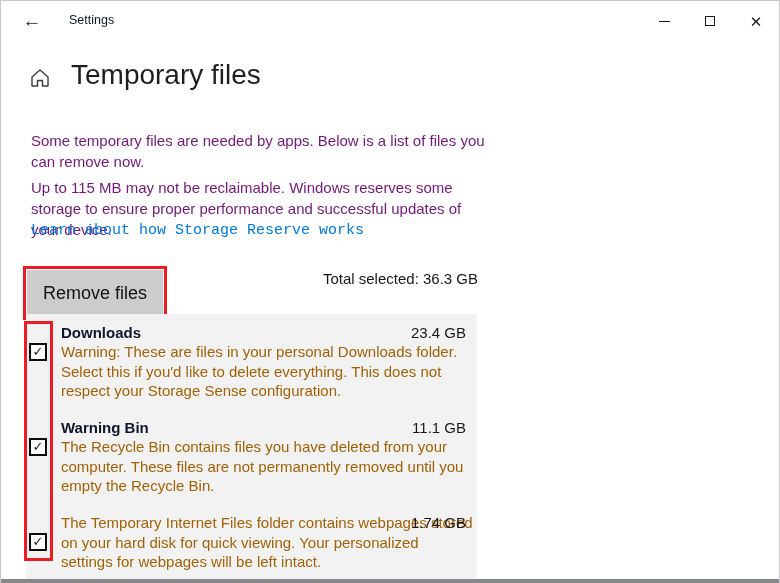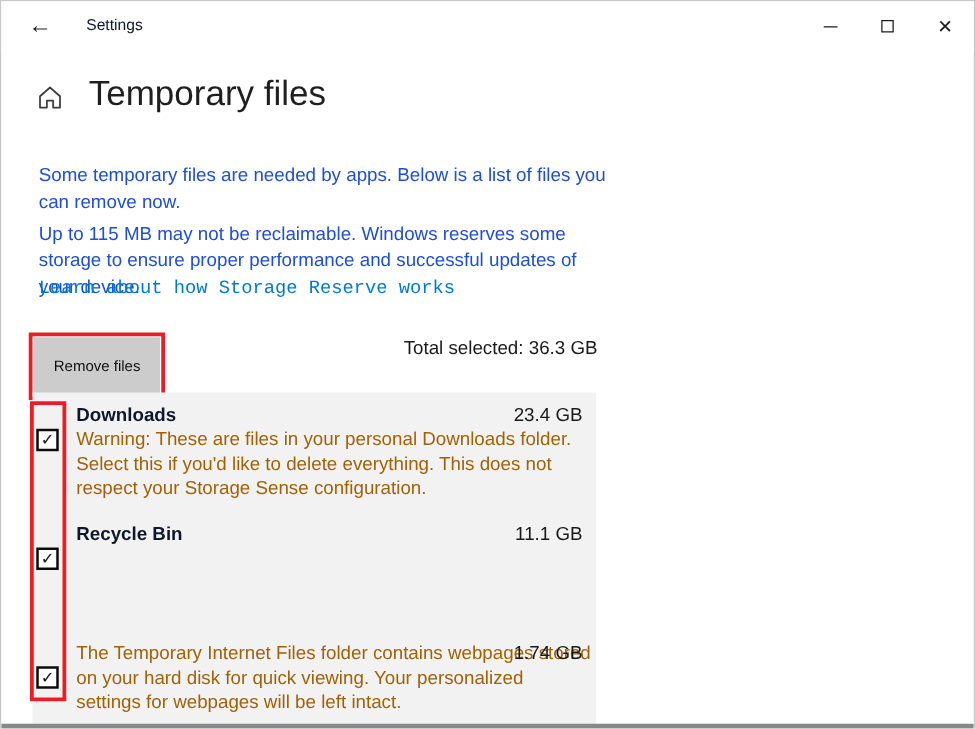--- a/index.html
+++ b/index.html
@@ -20,29 +20,29 @@
   .glyph-min{display:block;width:11px;height:0;border-top:1px solid #1a1a1a;}
   .glyph-max{display:block;width:10px;height:10px;border:1px solid #1a1a1a;}
   .glyph-close{font-size:15px;line-height:1;}
 
   
   .page-head{position:absolute;left:28px;top:58px;display:flex;align-items:center;justify-content:center;}
   .home-icon{width:22px;height:22px;margin-top:6px;}
   .page-title{margin:0 0 0 20px;font-size:28px;font-weight:400;color:#1f1f1f;letter-spacing:0;}
 
   
-  .para{position:absolute;left:30px;width:462px;font-size:15px;line-height:21px;color:#1d4ed8;}
+  .para{position:absolute;left:30px;width:462px;font-size:15px;line-height:21px;color:#701a75;}
   .para-1{top:129px;}
   .para-2{top:176px;}
   .reserve-link{position:absolute;left:30px;top:221px;font-size:15px;color:#0078d7;cursor:pointer;text-decoration:none;font-family:Liberation Mono, monospace;}
 
   
   .remove-annot{position:absolute;left:22px;top:265px;border:3px solid #ed1c24;padding:1px;background:transparent;}
   .remove-btn{min-width:99px;height:46px;background:#cccccc;border:2px solid #cccccc;
-    font-size:12px;color:#111;display:flex;align-items:center;justify-content:center;padding:0 14px;cursor:pointer;}
+    font-size:18px;color:#111;display:flex;align-items:center;justify-content:center;padding:0 14px;cursor:pointer;}
   .total-selected{position:absolute;top:269px;left:277px;width:200px;text-align:right;font-size:15px;color:#191919;}
 
   
   .file-list{position:absolute;left:25px;top:313px;width:451px;height:266px;background:#f2f2f2;overflow:hidden;}
   .file-row{position:relative;padding:9px 12px 0 35px;height:95px;}
   .file-name{font-size:15px;font-weight:700;color:#0f172a;line-height:19px;}
   .file-size{position:absolute;top:9px;right:11px;font-size:15px;color:#191919;line-height:19px;text-align:center;}
   .file-desc{margin-top:0;font-size:15px;line-height:19.5px;color:#a16207;width:412px;}
   .checkbox{position:absolute;left:3px;top:29px;width:18px;height:18px;background:#fff;
     border:2px solid #0b0b0b;display:flex;align-items:center;justify-content:center;cursor:pointer;}
@@ -99,22 +99,23 @@
       </div>
       <div class="file-name">Downloads</div>
       <div class="file-size">23.4 GB</div>
       <div class="file-desc">Warning: These are files in your personal Downloads folder. Select this if you'd like to delete everything. This does not respect your Storage Sense configuration.</div>
     </div>
 
     <div class="file-row">
       <div class="checkbox">
         <span class="mark">✓</span>
       </div>
-      <div class="file-name">Recycle Bin</div>
+      <div class="file-name">Warning Bin</div>
       <div class="file-size">11.1 GB</div>
+      <div class="file-desc">The Recycle Bin contains files you have deleted from your computer. These files are not permanently removed until you empty the Recycle Bin.</div>
     </div>
 
     <div class="file-row">
       <div class="checkbox">
         <span class="mark">✓</span>
       </div>
       <div class="file-size">1.74 GB</div>
       <div class="file-desc">The Temporary Internet Files folder contains webpages stored on your hard disk for quick viewing. Your personalized settings for webpages will be left intact.</div>
     </div>
 

